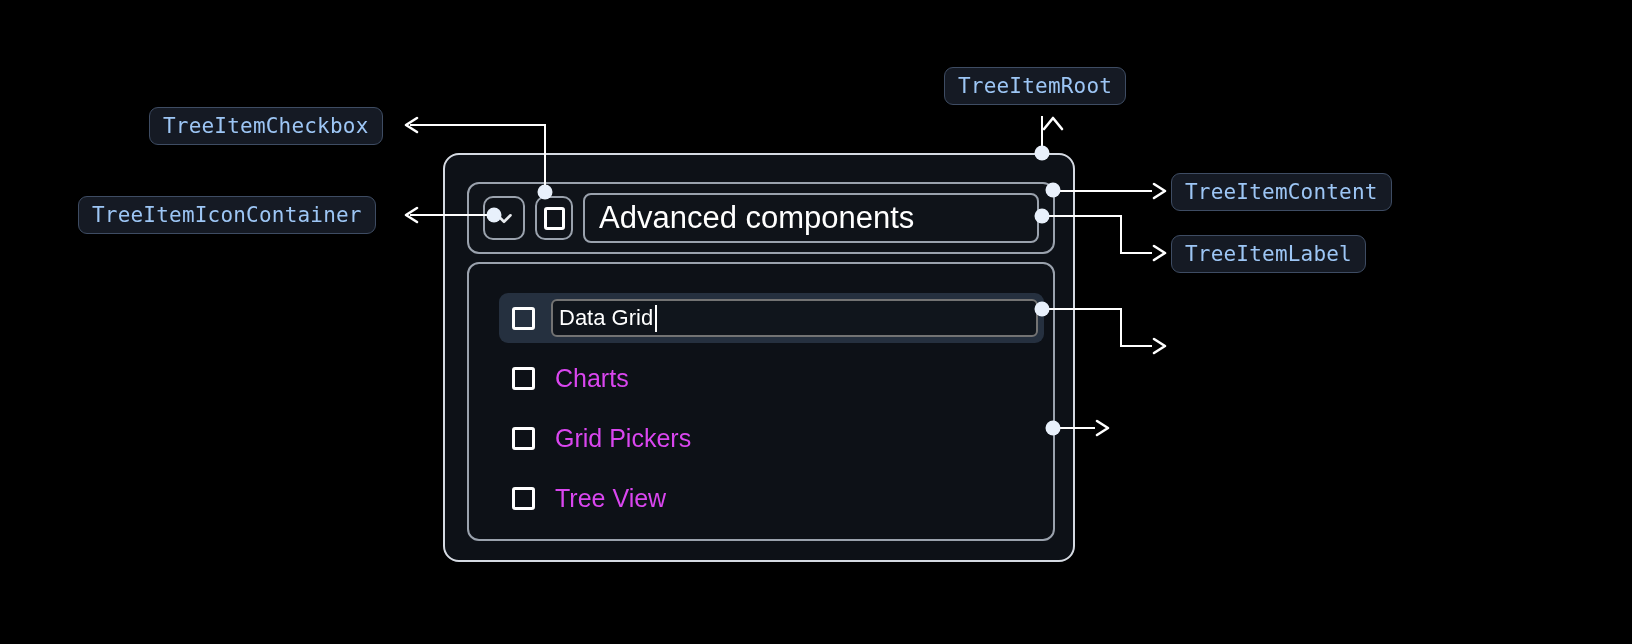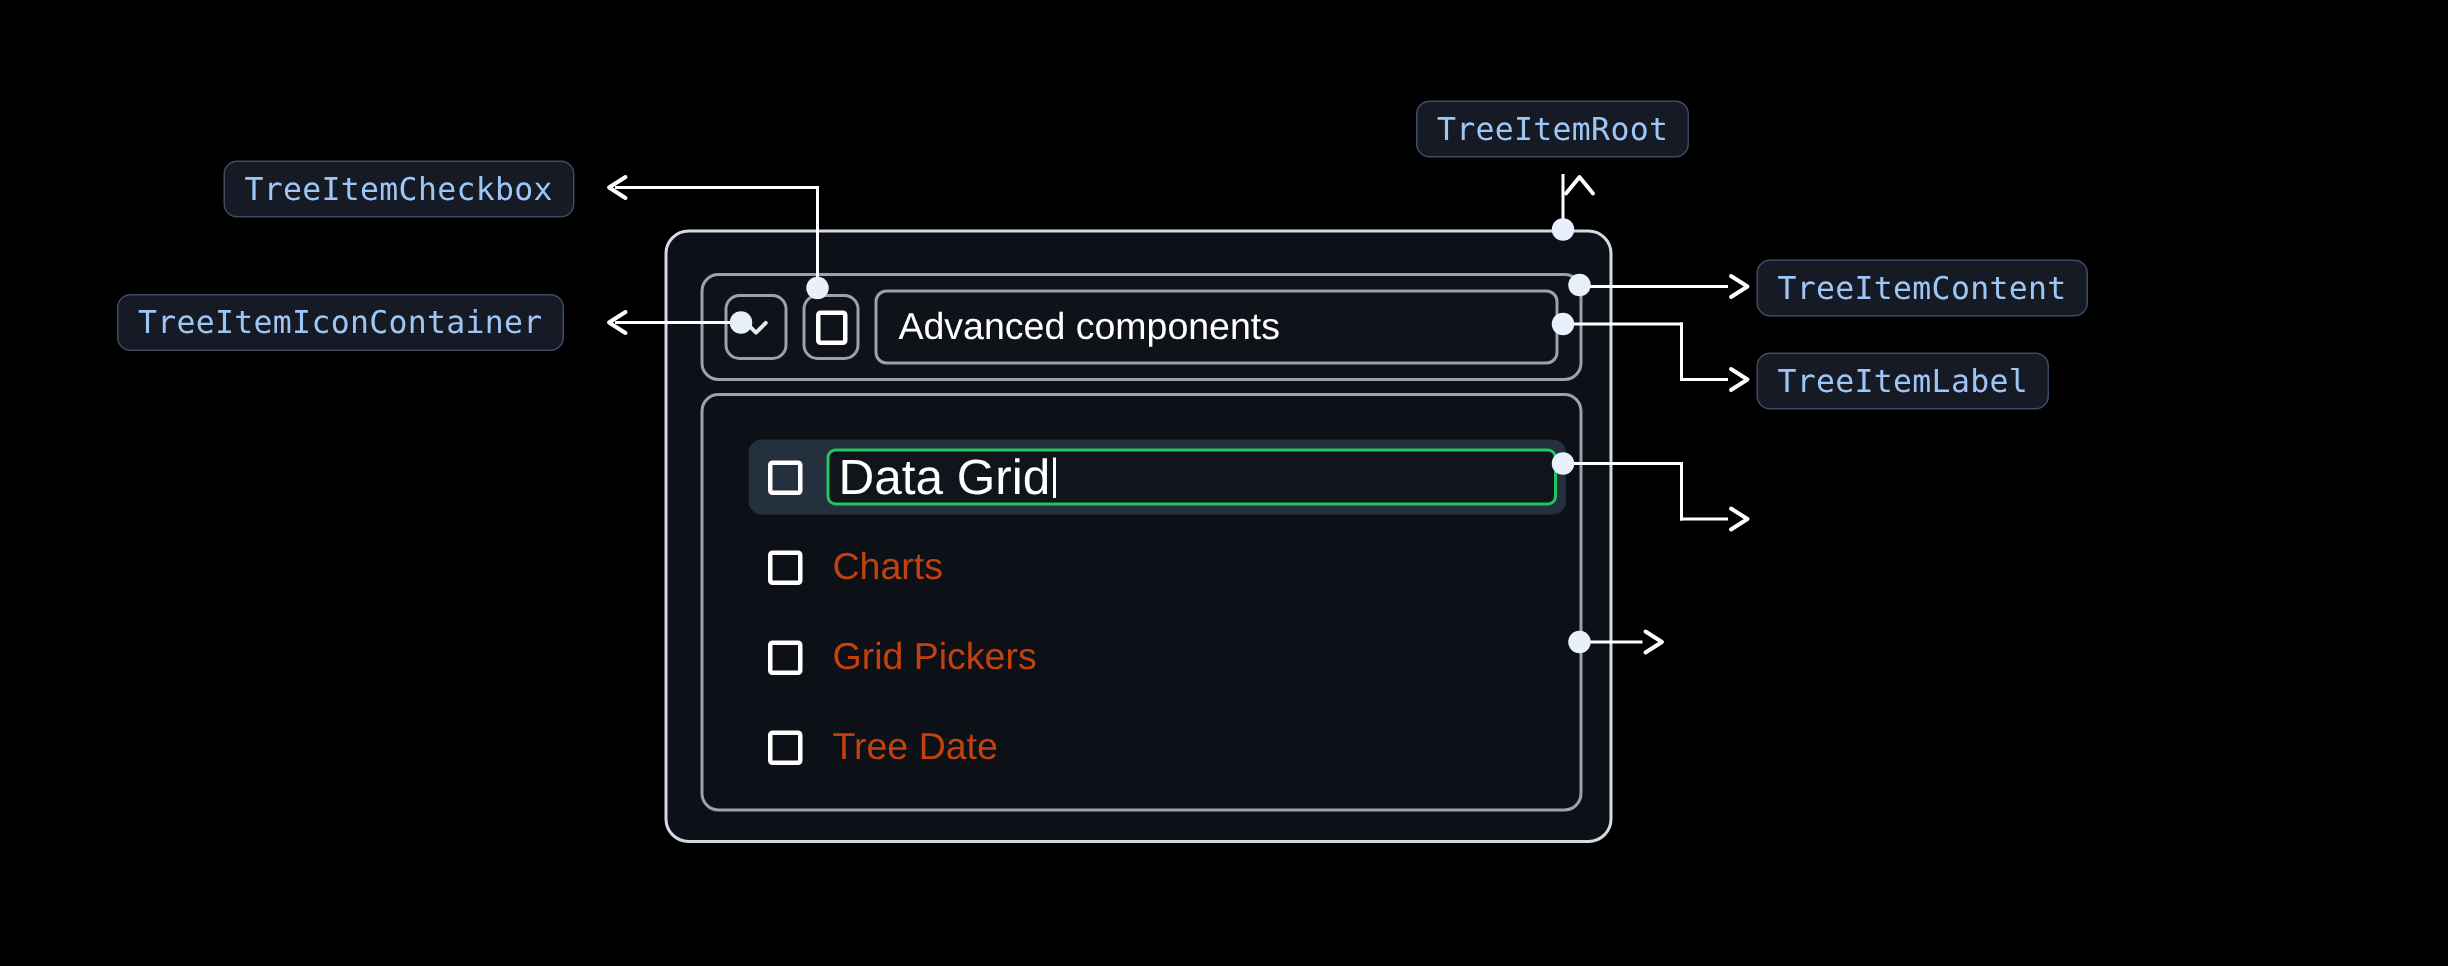--- a/index.html
+++ b/index.html
@@ -123,21 +123,21 @@
   #tree-label {
     flex: 1;
     height: 50px;
     box-sizing: border-box;
     display: flex;
     align-items: center;
     padding: 0 14px;
     border: 2px solid #9aa2ad;
     border-radius: 8px;
     color: #ffffff;
-    font-size: 25px;
+    font-size: 31px;
   }
 
   #group-transition {
     position: absolute;
     left: 22px;
     top: 107px;
     width: 588px;
     height: 279px;
     box-sizing: border-box;
     background: #0d1117;
@@ -156,37 +156,37 @@
     gap: 16px;
     padding-left: 13px;
     box-sizing: border-box;
     border-radius: 9px;
   }
   .child-row.selected {
     background: #25303f;
   }
   .child-row .cbox { width: 23px; height: 23px; }
   .child-label {
-    color: #c2410c;
+    color: #d946ef;
     font-size: 25px;
     padding-left: 4px;
   }
   .label-input {
     flex: 1;
     height: 38px;
     box-sizing: border-box;
     display: flex;
     align-items: center;
     padding: 0 6px;
     margin-right: 6px;
     background: #10151c;
-    border: 2px solid #22c55e;
+    border: 2px solid #737373;
     border-radius: 6px;
     color: #ffffff;
-    font-size: 33px;
+    font-size: 22px;
     position: relative;
   }
   .caret {
     display: inline-block;
     width: 2px;
     height: 27px;
     background: #ffffff;
     margin-left: 2px;
   }
 </style>
@@ -231,21 +231,21 @@
         <span class="child-label">Charts</span>
       </div>
 
       <div class="child-row" style="top:149px;">
         <span class="cbox"></span>
         <span class="child-label">Grid Pickers</span>
       </div>
 
       <div class="child-row" style="top:209px;">
         <span class="cbox"></span>
-        <span class="child-label">Tree Date</span>
+        <span class="child-label">Tree View</span>
       </div>
 
     </div>
   </div>
 
   <div class="conn v" style="left:1041px; top:116px; height:37px;"></div>
   <div class="arrow" style="left:1042px; top:116px;">
     <svg width="24" height="18" viewBox="0 0 24 18">
         <polyline points="2,13 11,2 20,13" fill="none" stroke="#ffffff" stroke-width="2.6" stroke-linecap="round" stroke-linejoin="round"></polyline>
       </svg>

